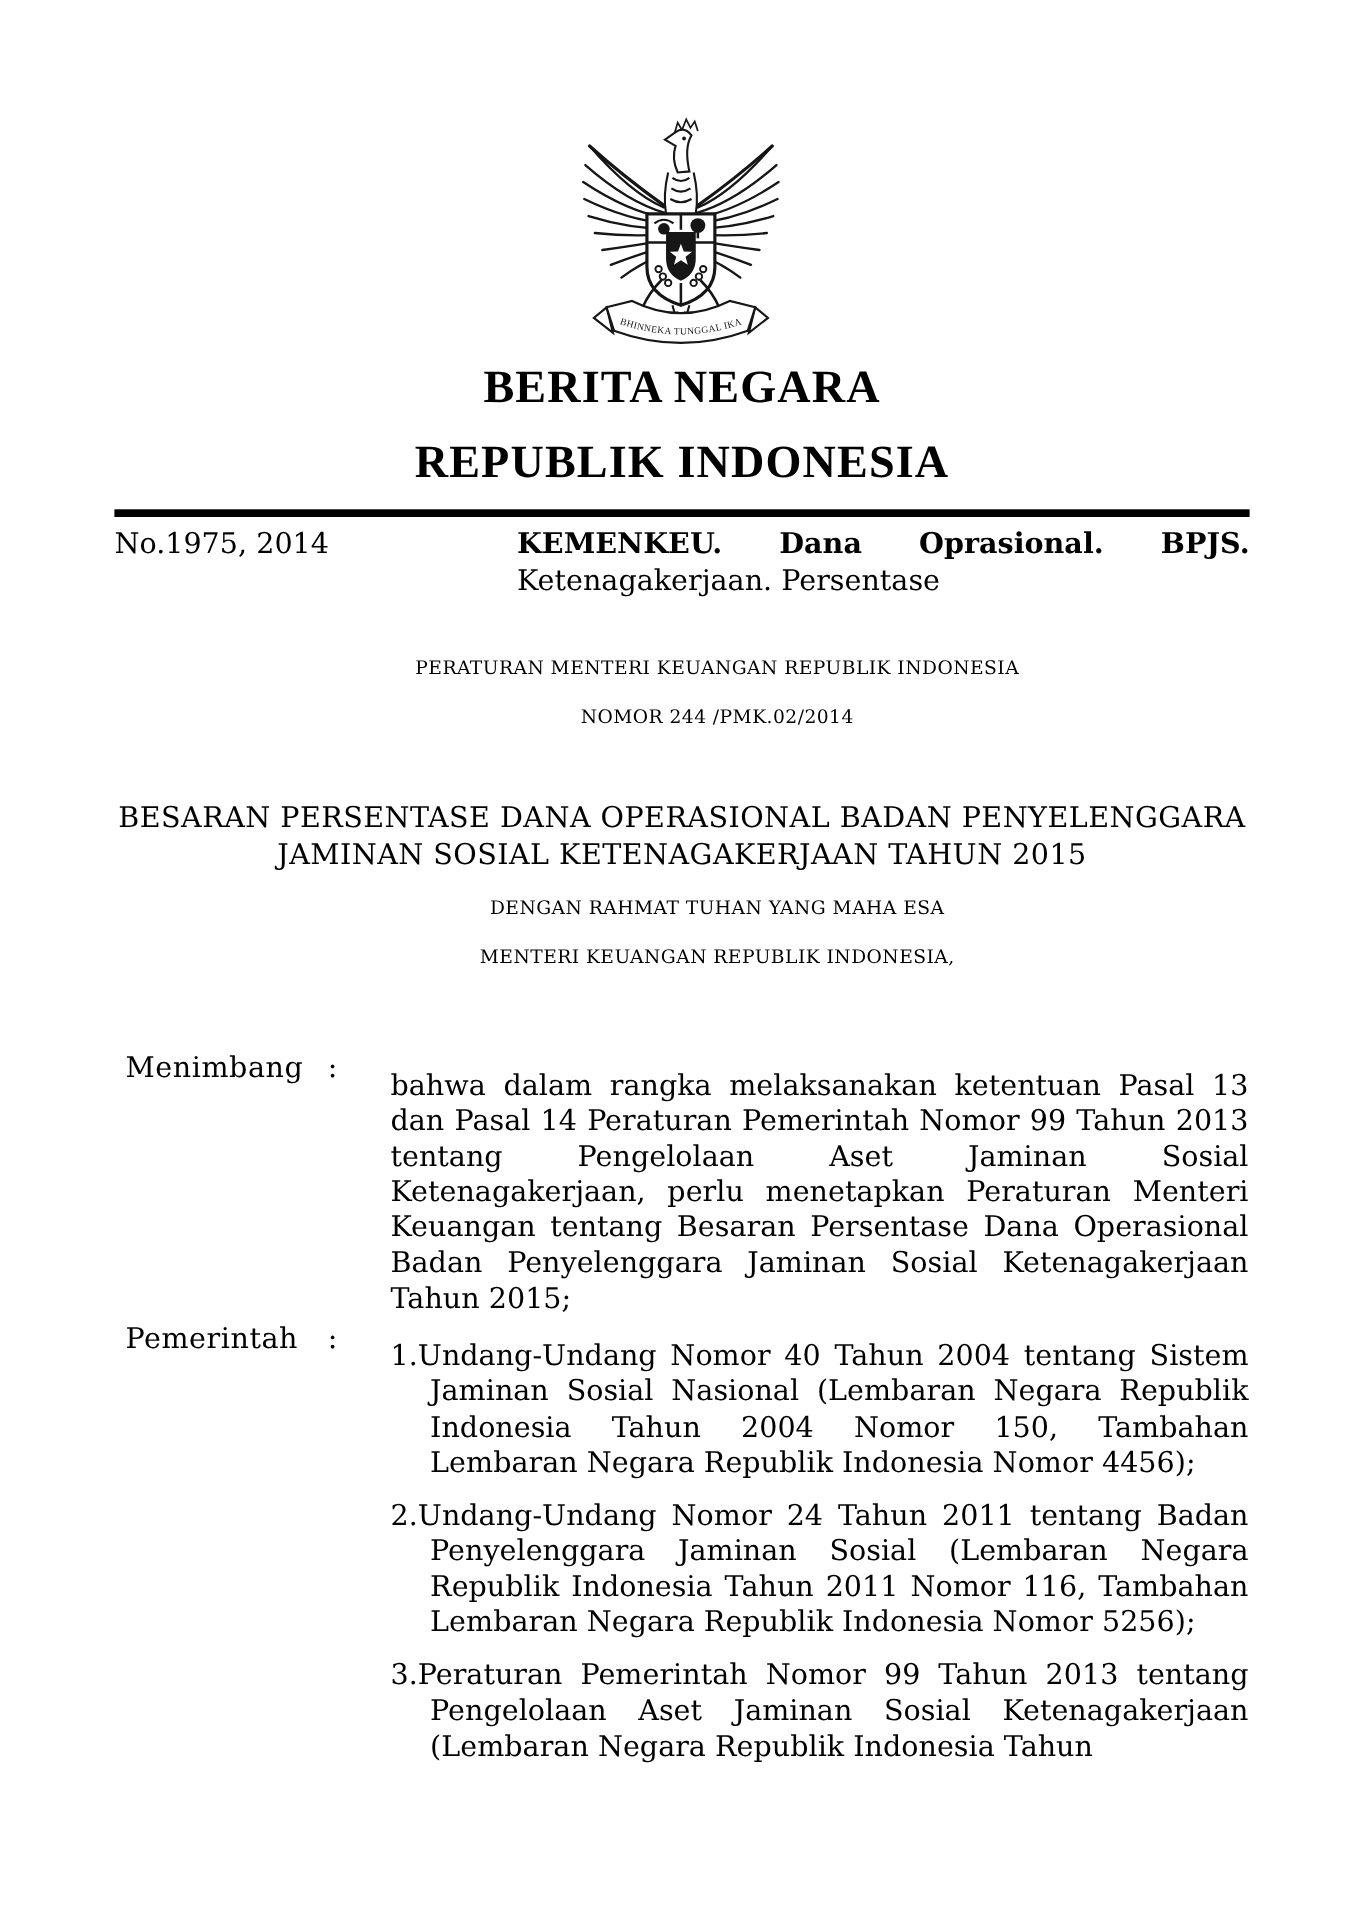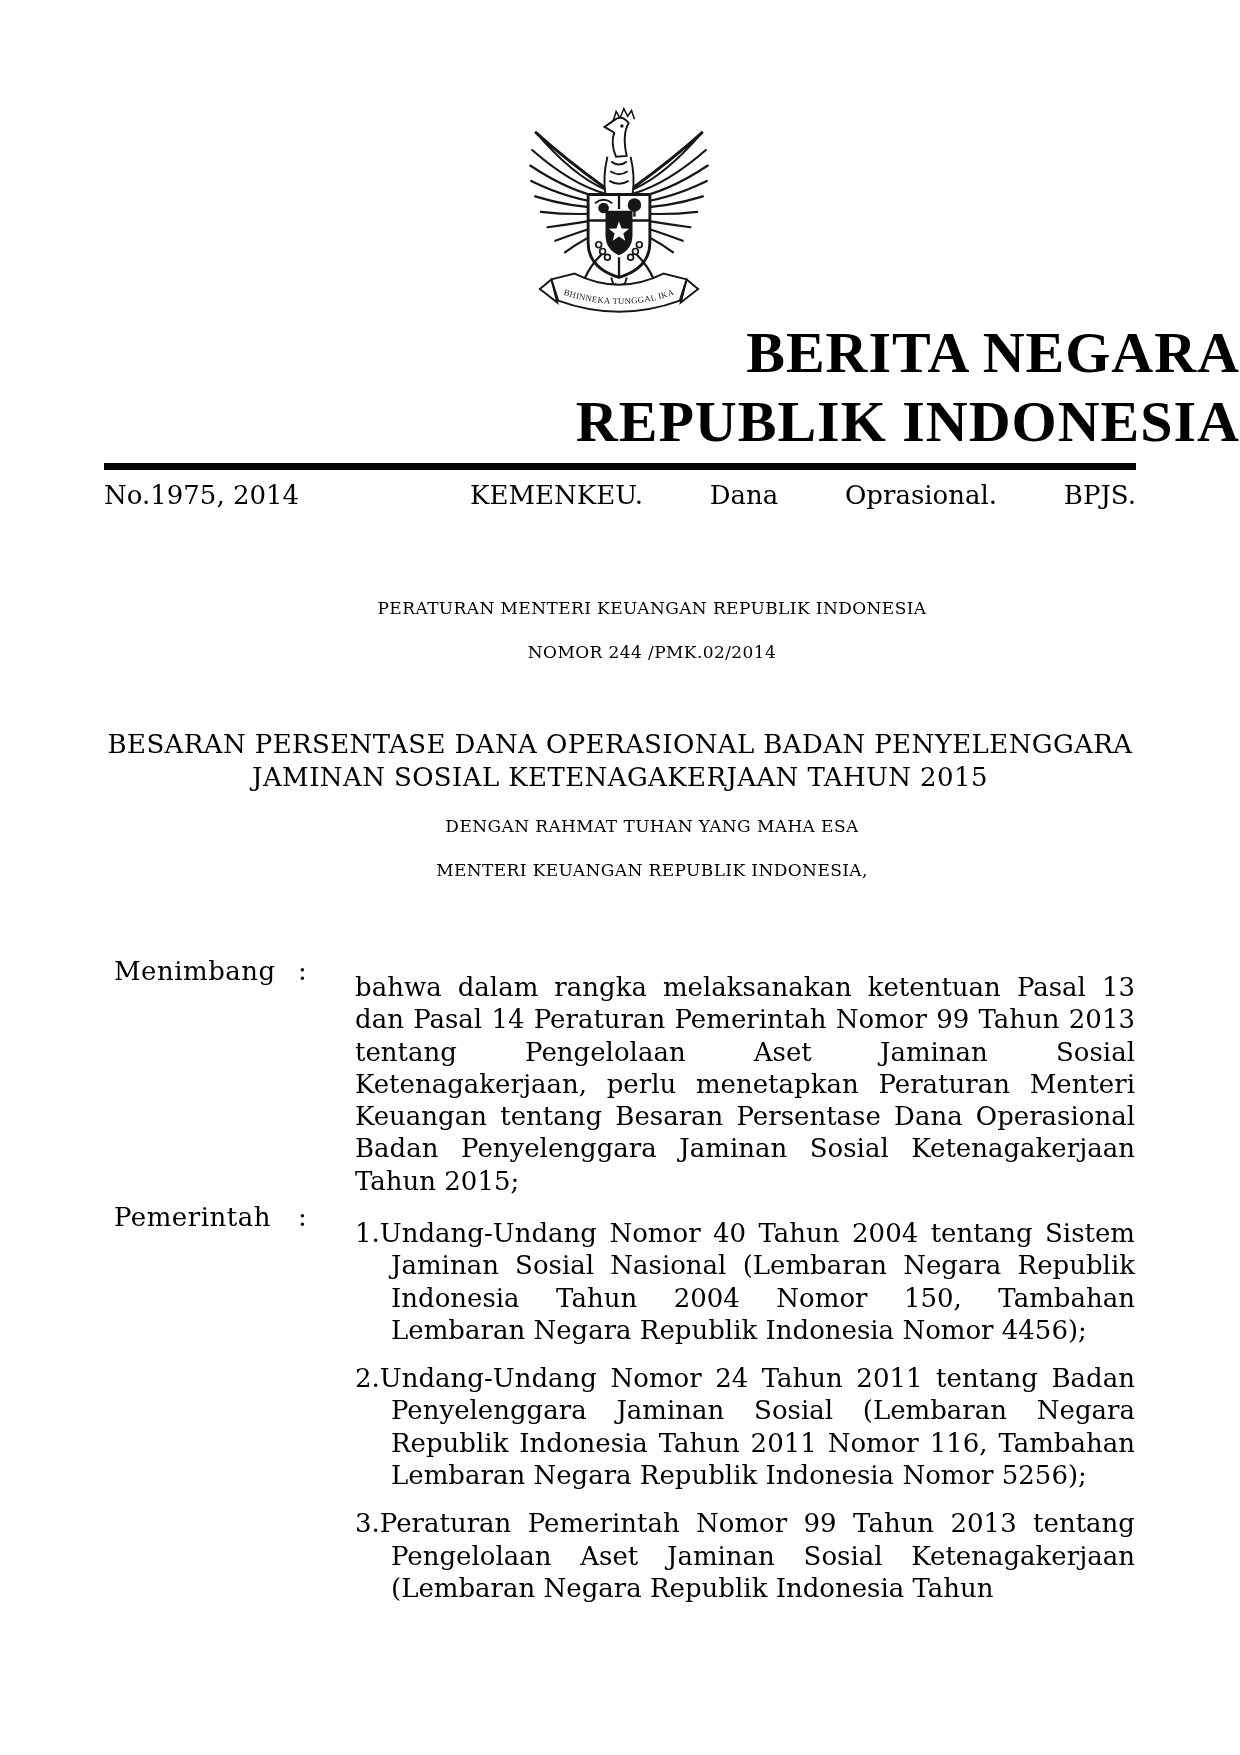--- a/index.html
+++ b/index.html
@@ -27,24 +27,24 @@
     height: 222px;
   }
   .emblem svg { display: block; width: 100%; height: 100%; }
 
   
   .masthead {
     position: absolute;
     left: 0;
     top: 318px;
     width: 100%;
-    text-align: right;
+    text-align: center;
     font-family: "Liberation Serif", serif;
     font-weight: bold;
-    font-size: 58px;
+    font-size: 42px;
     line-height: 69px;
     letter-spacing: 1px;
   }
   .masthead-rule {
     position: absolute;
     left: 104px;
     top: 463px;
     width: 1032px;
     height: 7px;
     background: #000000;
@@ -67,20 +67,21 @@
   }
   .gazette-subject {
     position: absolute;
     left: 366px;
     top: 0;
     width: 666px;
   }
   .gazette-subject .just {
     text-align: justify;
     text-align-last: justify;
+    font-weight: bold;
   }
 
   
   .doc-title-line {
     position: absolute;
     left: 0;
     width: 100%;
     text-align: center;
     font-size: 17px;
     letter-spacing: 0.4px;
@@ -230,20 +231,21 @@
   <div class="masthead">
     <div>BERITA NEGARA</div>
     <div>REPUBLIK INDONESIA</div>
   </div>
   <div class="masthead-rule"></div>
 
   <div class="gazette-row">
     <div class="gazette-number">No.1975, 2014</div>
     <div class="gazette-subject">
       <div class="just">KEMENKEU. Dana Oprasional. BPJS.</div>
+      <div>Ketenagakerjaan. Persentase</div>
     </div>
   </div>
 
   <div class="doc-title-line" style="top:598px;">PERATURAN MENTERI KEUANGAN REPUBLIK INDONESIA</div>
   <div class="doc-title-line" style="top:642px;">NOMOR 244 /PMK.02/2014</div>
   <div class="doc-title-wrap" style="top:728px;">BESARAN PERSENTASE DANA OPERASIONAL BADAN PENYELENGGARA JAMINAN SOSIAL KETENAGAKERJAAN TAHUN 2015</div>
   <div class="doc-title-line" style="top:816px;">DENGAN RAHMAT TUHAN YANG MAHA ESA</div>
   <div class="doc-title-line" style="top:860px;">MENTERI KEUANGAN REPUBLIK INDONESIA,</div>
 
   <div class="clause" style="top:955px;">

